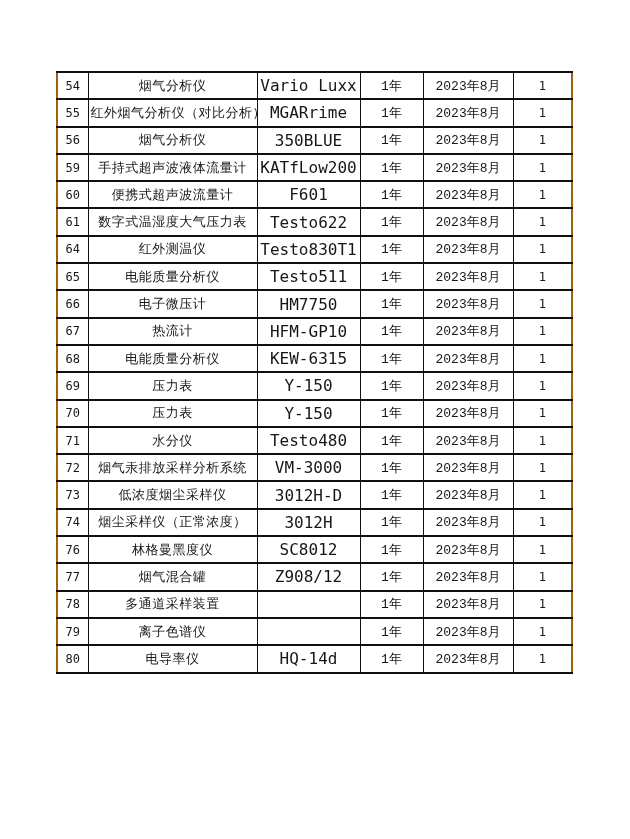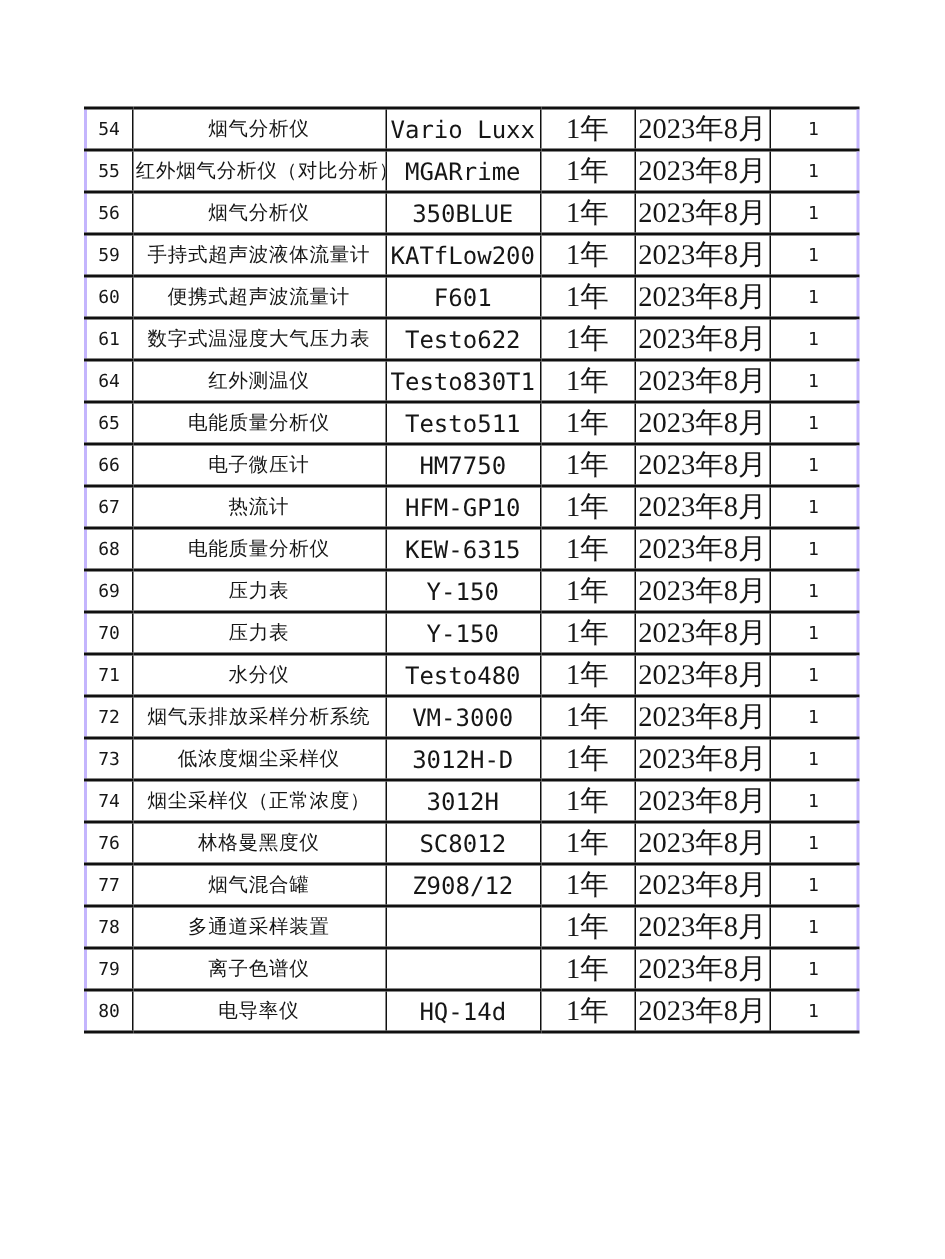--- a/index.html
+++ b/index.html
@@ -15,21 +15,21 @@
     overflow: hidden;
     font-family: "DejaVu Sans", sans-serif;
   }
   table.equipment {
     position: absolute;
     left: 56px;
     top: 71px;
     width: 517px;
     border-collapse: collapse;
     table-layout: fixed;
-    border: 2px solid #c4b5fd;
+    border: 2px solid #a16207;
   }
   table.equipment td {
     border: 2px solid #101010;
     border-left-width: 1px;
     border-right-width: 1px;
     height: 25.3px;
     padding: 0 2px;
     text-align: center;
     vertical-align: middle;
     color: #161616;
@@ -43,22 +43,22 @@
   td.c-name {
     font-family: Liberation Serif, serif;
     font-size: 13px;
     letter-spacing: 0.5px;
   }
   td.c-model {
     font-family: "DejaVu Sans Mono", "Liberation Mono", monospace;
     font-size: 16px;
   }
   td.c-period, td.c-date {
-    font-family: Liberation Serif, serif;
-    font-size: 19px;
+    font-family: Liberation Mono, monospace;
+    font-size: 13px;
     margin-left: 31px;
   }
   td.c-qty {
     font-family: "DejaVu Sans Mono", "Liberation Mono", monospace;
     font-size: 12px;
   }
 </style>
 </head>
 <body>
 

